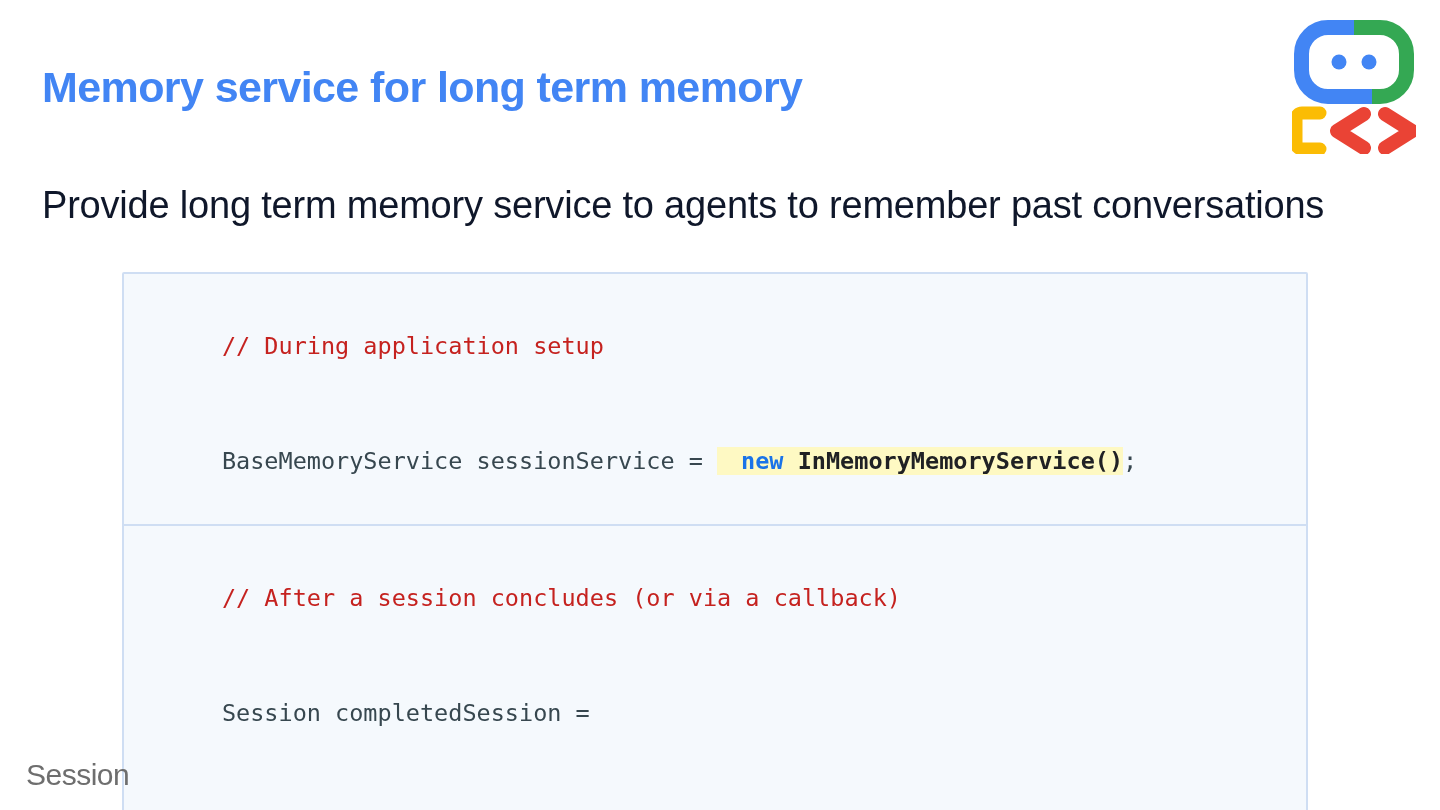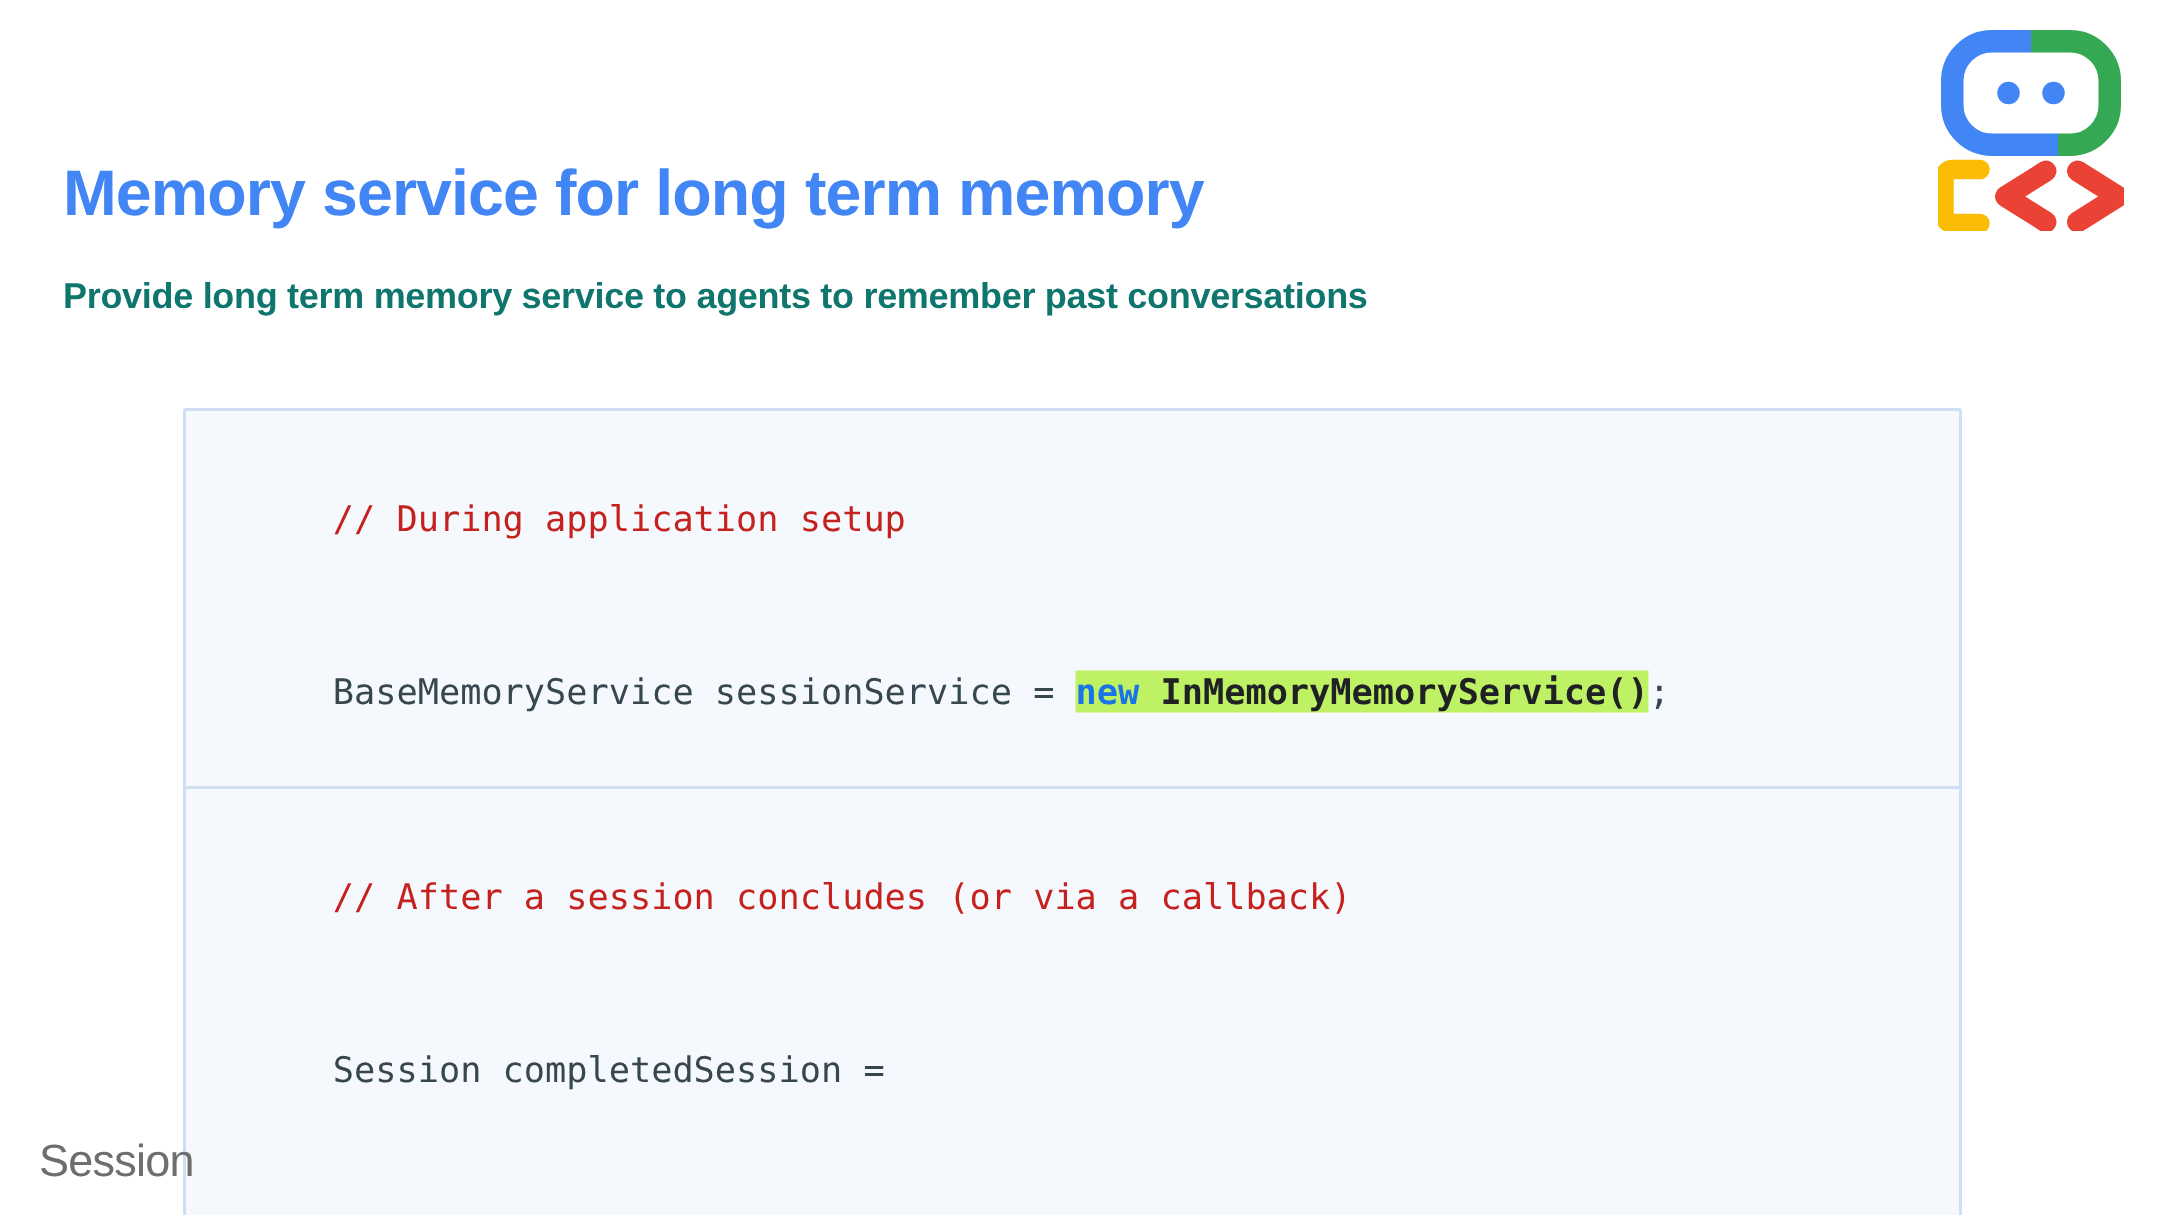--- a/index.html
+++ b/index.html
@@ -22,31 +22,30 @@
   
   .slide-title {
     position: absolute;
     left: 42px;
     top: 63px;
     font-size: 43px;
     font-weight: bold;
     color: #4285F4;
     letter-spacing: -0.6px;
     white-space: nowrap;
-    margin-top: 42px;
   }
 
   
   .slide-subtitle {
     position: absolute;
     left: 42px;
     top: 184px;
-    font-size: 24px;
-    font-weight: 700;
-    color: #0f766e;
+    font-size: 38px;
+    font-weight: 400;
+    color: #0f172a;
     letter-spacing: -0.2px;
     white-space: nowrap;
   }
 
   
   .code-block {
     position: absolute;
     left: 122px;
     width: 1186px;
     background: #f5f9fd;
@@ -64,22 +63,23 @@
     color: #37474f;
     white-space: pre;
     letter-spacing: 0px;
   }
 
   .tok-comment { color: #c5221f; }
   .tok-keyword { color: #1a73e8; }
   .tok-plain   { color: #37474f; }
 
   .hl {
-    background: #bef264;
+    background: #fef9c3;
     font-weight: bold;
+    padding-left: 24px;
   }
   .hl .tok-keyword { color: #1a73e8; font-weight: bold; }
   .hl .tok-plain   { color: #202124; font-weight: bold; }
 
   
   .adk-logo {
     position: absolute;
     left: 1292px;
     top: 18px;
     width: 124px;

